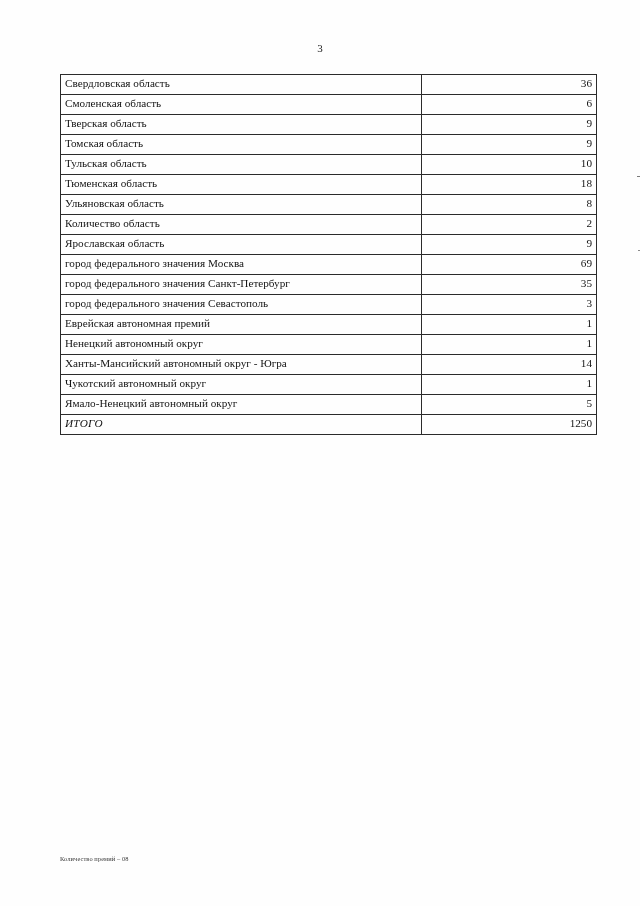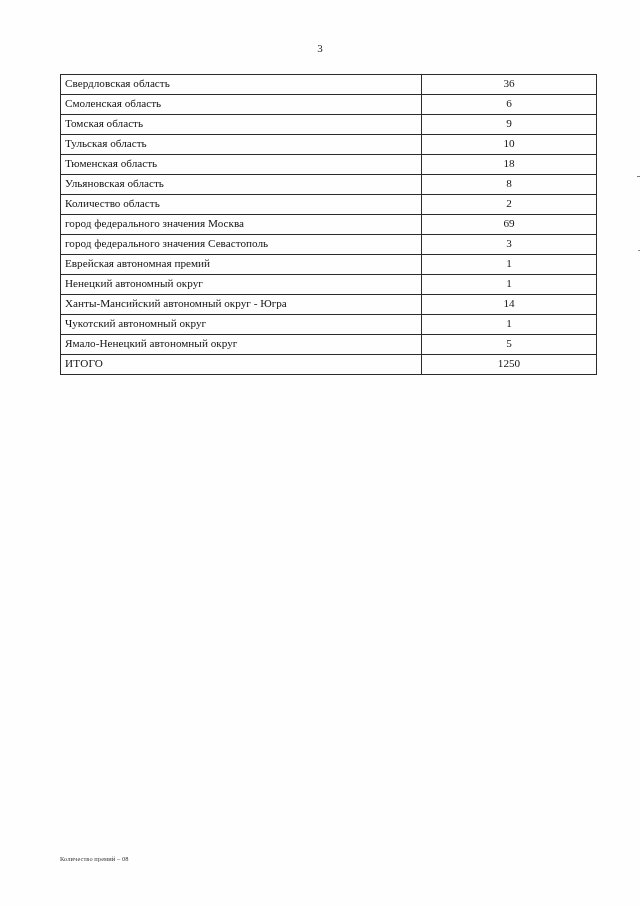--- a/index.html
+++ b/index.html
@@ -51,24 +51,25 @@
   }
   td.col-name {
     width: 352px;
     text-align: left;
     padding-left: 6px;
     white-space: nowrap;
     overflow: hidden;
   }
   td.col-value {
     width: 166px;
-    text-align: center;
+    text-align: right;
   }
   tr.total td.col-name {
     letter-spacing: 0.2px;
+    font-style: italic;
   }
   .footer-note {
     position: absolute;
     left: 60px;
     bottom: 44px;
     font-size: 6.4px;
     color: #3a3a3a;
     letter-spacing: 0.1px;
   }
   .edge-mark {
@@ -100,42 +101,54 @@
       <tbody>
           <tr>
             <td class="col-name">Свердловская область</td>
             <td class="col-value">36</td>
           </tr>
           <tr>
             <td class="col-name">Смоленская область</td>
             <td class="col-value">6</td>
           </tr>
           <tr>
+            <td class="col-name">Тверская область</td>
+            <td class="col-value">9</td>
+          </tr>
+          <tr>
             <td class="col-name">Томская область</td>
             <td class="col-value">9</td>
           </tr>
           <tr>
             <td class="col-name">Тульская область</td>
             <td class="col-value">10</td>
           </tr>
           <tr>
             <td class="col-name">Тюменская область</td>
             <td class="col-value">18</td>
           </tr>
           <tr>
             <td class="col-name">Ульяновская область</td>
             <td class="col-value">8</td>
           </tr>
           <tr>
             <td class="col-name">Количество область</td>
             <td class="col-value">2</td>
           </tr>
           <tr>
+            <td class="col-name">Ярославская область</td>
+            <td class="col-value">9</td>
+          </tr>
+          <tr>
             <td class="col-name">город федерального значения Москва</td>
             <td class="col-value">69</td>
+          </tr>
+          <tr>
+            <td class="col-name">город федерального значения Санкт-Петербург</td>
+            <td class="col-value">35</td>
           </tr>
           <tr>
             <td class="col-name">город федерального значения Севастополь</td>
             <td class="col-value">3</td>
           </tr>
           <tr>
             <td class="col-name">Еврейская автономная премий</td>
             <td class="col-value">1</td>
           </tr>
           <tr>

